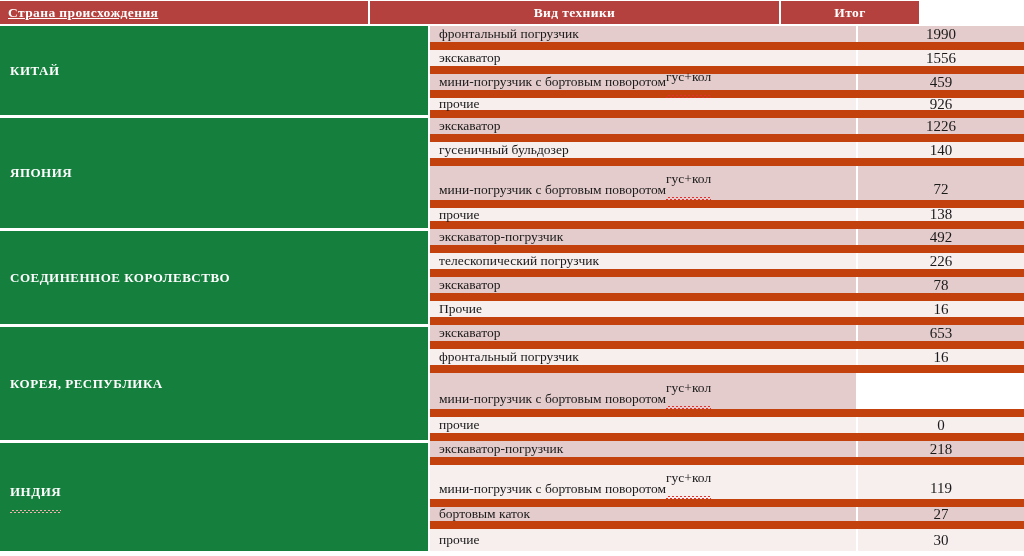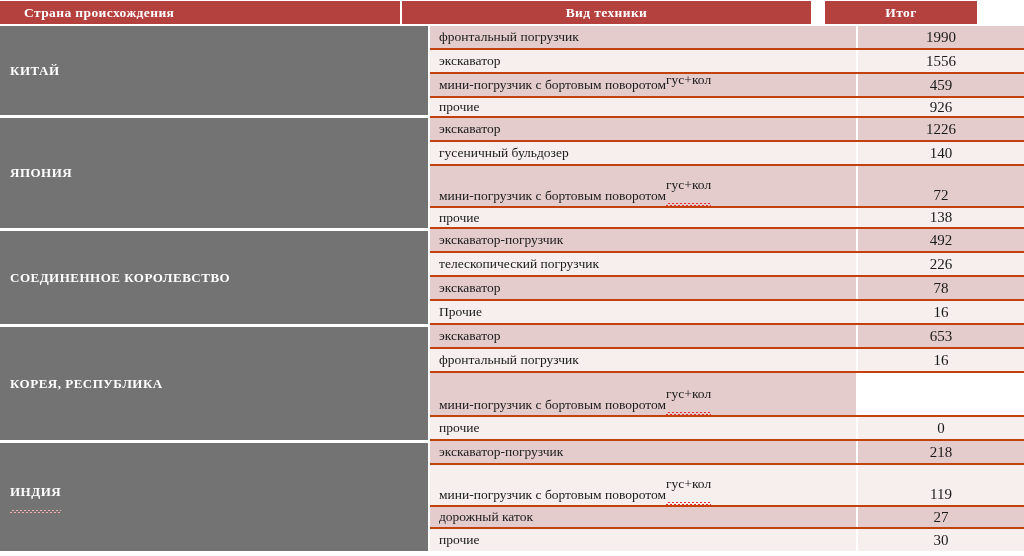--- a/index.html
+++ b/index.html
@@ -28,34 +28,34 @@
     color:#ffffff;
     font-weight:bold;
     font-size:13.5px;
     display:flex;
     align-items:center;
     letter-spacing:.4px;
     box-sizing:border-box;
     margin:1px 0 2px 0;
   }
   .hdr .c-country{
-    width:400px;
-    padding-left:24px;
+    width:368px;
+    padding-left:8px;
     justify-content:flex-start;
     margin-right:2px;
+    text-decoration:underline;
   }
   .hdr .c-type{
     width:409px;
     justify-content:center;
     margin-right:2px;
   }
   .hdr .c-total{
-    width:152px;
+    width:138px;
     justify-content:center;
-    margin-left:12px;
   }
 
   
   .body{
     display:flex;
     flex:1 1 auto;
     min-height:0;
   }
   .col-country{
     width:428px;
@@ -64,40 +64,40 @@
     margin-right:2px;
   }
   .col-rows{
     flex:1 1 auto;
     display:flex;flex-direction:column;
     min-width:0;
   }
 
   
   .country-block{
-    background:#737373;
+    background:#15803d;
     color:#ffffff;
     font-weight:bold;
     font-size:13px;
     letter-spacing:.5px;
     display:flex;
     align-items:center;
     padding-left:10px;
     box-sizing:border-box;
     border-bottom:3px solid #ffffff;
     position:relative;
   }
   .country-block:last-child{border-bottom:none;}
   .cname{position:relative;display:inline-block;}
 
   
   .drow{
     display:flex;
     box-sizing:border-box;
-    border-bottom:2px solid #c2410c;
+    border-bottom:8px solid #c2410c;
   }
   .drow:last-child{border-bottom:none;}
   .drow.dark .t,.drow.dark .v{background:#e5cccc;}
   .drow.light .t,.drow.light .v{background:#f7eeee;}
 
   .t{
     width:426px;
     flex:0 0 426px;
     font-size:13.5px;
     color:#1a1a1a;
@@ -279,21 +279,21 @@
         </div>
         <div class="drow light tall" style="height: 42px; flex: 0 0 42px;">
           <div class="t">
             <span>мини-погрузчик с бортовым поворотом </span>
             <span class="sq">гус+кол</span>
           </div>
           <div class="v">119</div>
         </div>
         <div class="drow dark" style="height: 22px; flex: 0 0 22px;">
           <div class="t">
-            <span>дорожный каток</span>
+            <span>бортовым каток</span>
           </div>
           <div class="v">27</div>
         </div>
         <div class="drow light" style="height: 22px; flex: 0 0 22px;">
           <div class="t">
             <span>прочие</span>
           </div>
           <div class="v">30</div>
         </div>
       </div>

